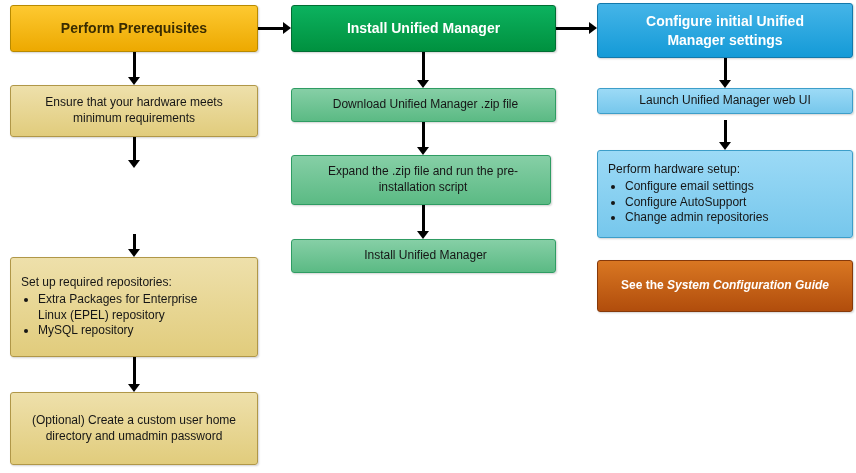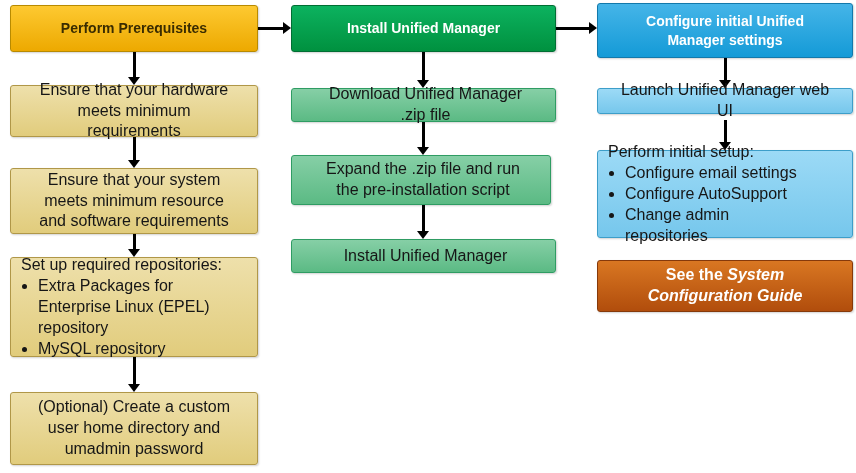--- a/index.html
+++ b/index.html
@@ -4,21 +4,21 @@
 <style>
   * { margin:0; padding:0; box-sizing:border-box; }
   html,body { background:#ffffff; }
   body { font-family:"Liberation Sans", sans-serif; }
   .canvas {
     position:relative; width:856px; height:473px;
     background:#ffffff; overflow:hidden;
   }
   .node {
     position:absolute; display:flex; align-items:center; justify-content:center;
-    text-align:center; border-radius:3px; font-size:16px; line-height:1.3;
+    text-align:center; border-radius:3px; font-size:12px; line-height:1.3;
     padding:4px 20px; color:#161616;
     box-shadow:1px 1px 2px rgba(0,0,0,0.18);
   }
   .hdr { font-weight:bold; font-size:14px; }
   .gold-hdr  { background:linear-gradient(#fdc931,#eda900); border:1px solid #b88a00; color:#3a2c00; }
   .tan       { background:linear-gradient(#eee0ab,#e1cc7c); border:1px solid #b09748; }
   .green-hdr { background:linear-gradient(#0cb25f,#00913f); border:1px solid #006e33; color:#ffffff; }
   .green     { background:linear-gradient(#86cfa6,#5bba84); border:1px solid #2f9c63;padding-left:24px; }
   .blue-hdr  { background:linear-gradient(#45b5e8,#149ad7); border:1px solid #1279ab; color:#ffffff; }
   .blue      { background:linear-gradient(#9cdaf6,#76c7ec); border:1px solid #3d9ec9; }
@@ -52,21 +52,20 @@
     <div class="head"></div>
   </div>
 
   <div class="node tan" style="left:10px; top:85px; width:248px; height:52px;">Ensure that your hardware meets minimum requirements</div>
 
   <div class="arrow-v" style="left:128px; top:137px; height:31px;">
     <div class="shaft"></div>
     <div class="head"></div>
   </div>
 
-  <div class="node tan" style="left:10px; top:168px; width:248px; height:66px;">Ensure that your system meets minimum resource and software requirements</div>
 
   <div class="arrow-v" style="left:128px; top:234px; height:23px;">
     <div class="shaft"></div>
     <div class="head"></div>
   </div>
 
   <div class="node tan left-box" style="left:10px; top:257px; width:248px; height:100px;">
     <span class="box-title">Set up required repositories:</span>
     <ul class="bullets">
       <li>Extra Packages for Enterprise Linux (EPEL) repository</li>
@@ -122,21 +121,21 @@
   </div>
 
   <div class="node blue" style="left:597px; top:88px; width:256px; height:26px;">Launch Unified Manager web UI</div>
 
   <div class="arrow-v" style="left:719px; top:120px; height:30px;">
     <div class="shaft"></div>
     <div class="head"></div>
   </div>
 
   <div class="node blue left-box" style="left:597px; top:150px; width:256px; height:88px;">
-    <span class="box-title">Perform initial setup:</span>
+    <span class="box-title">Perform hardware setup:</span>
     <ul class="bullets">
       <li>Configure email settings</li>
       <li>Configure AutoSupport</li>
       <li>Change admin repositories</li>
     </ul>
   </div>
 
   <div class="node orange" style="left:597px; top:260px; width:256px; height:52px;">
     <span>
       <span>See the </span><span class="italic">System Configuration Guide</span>

